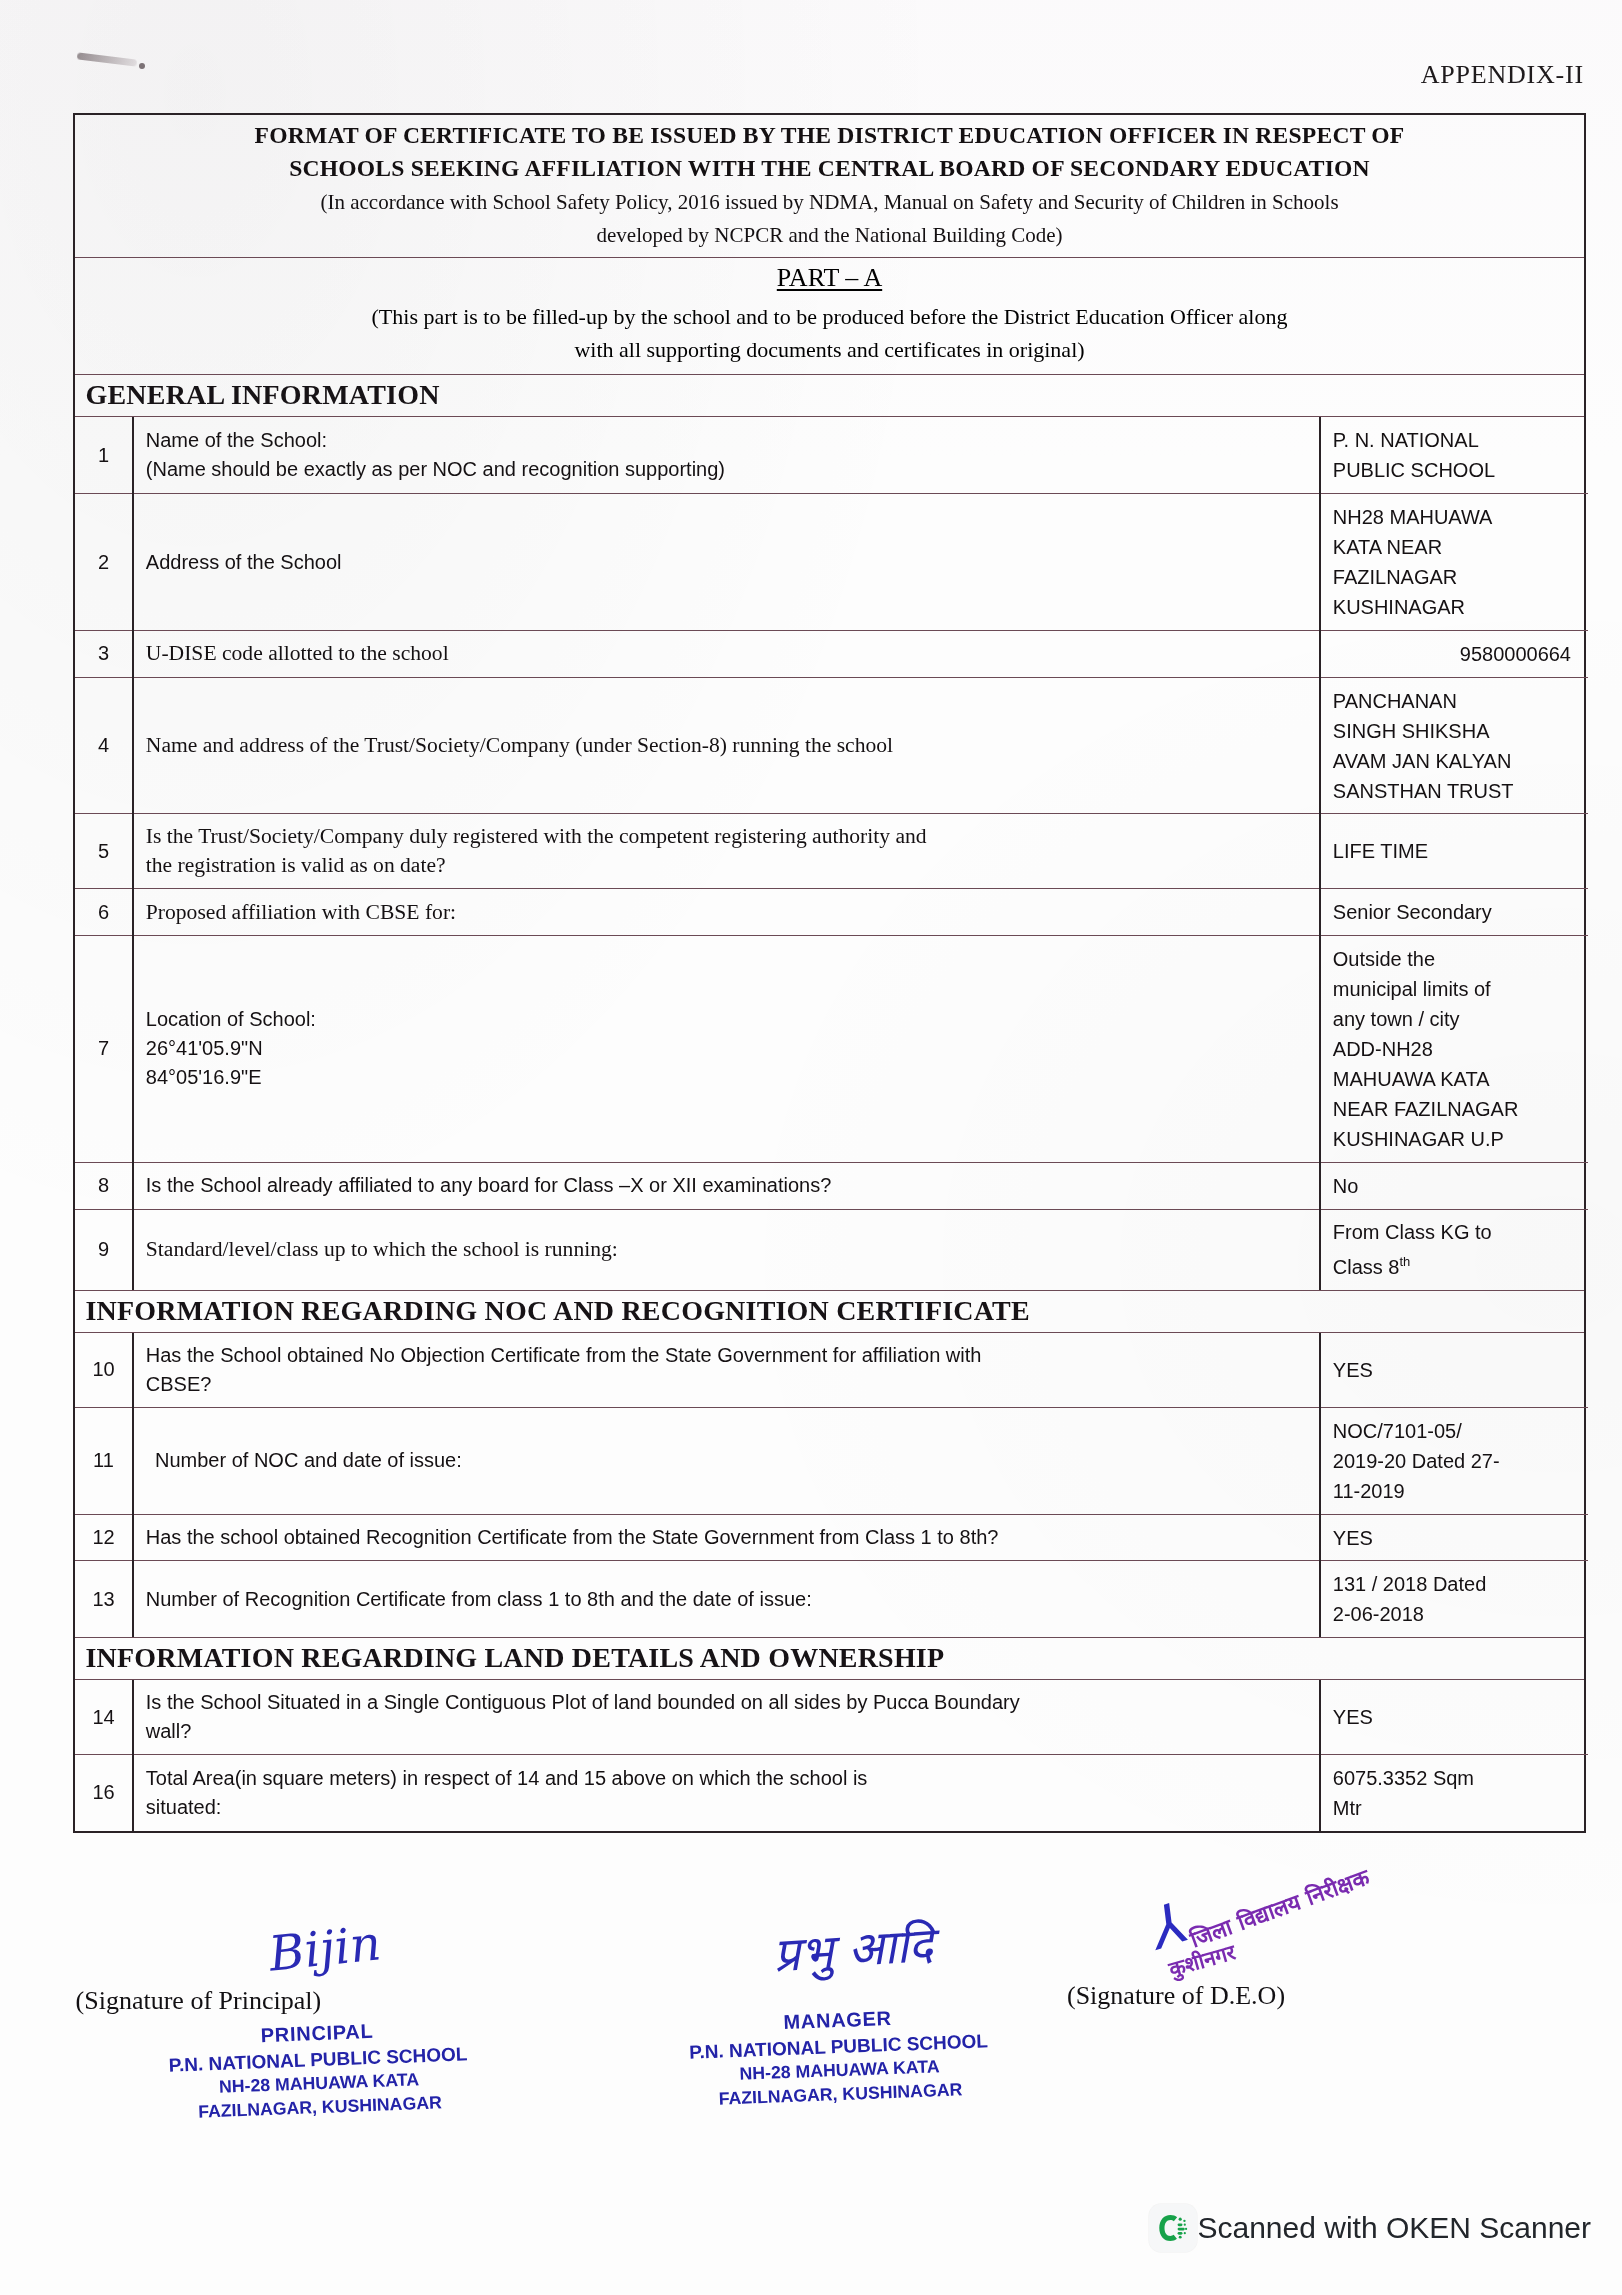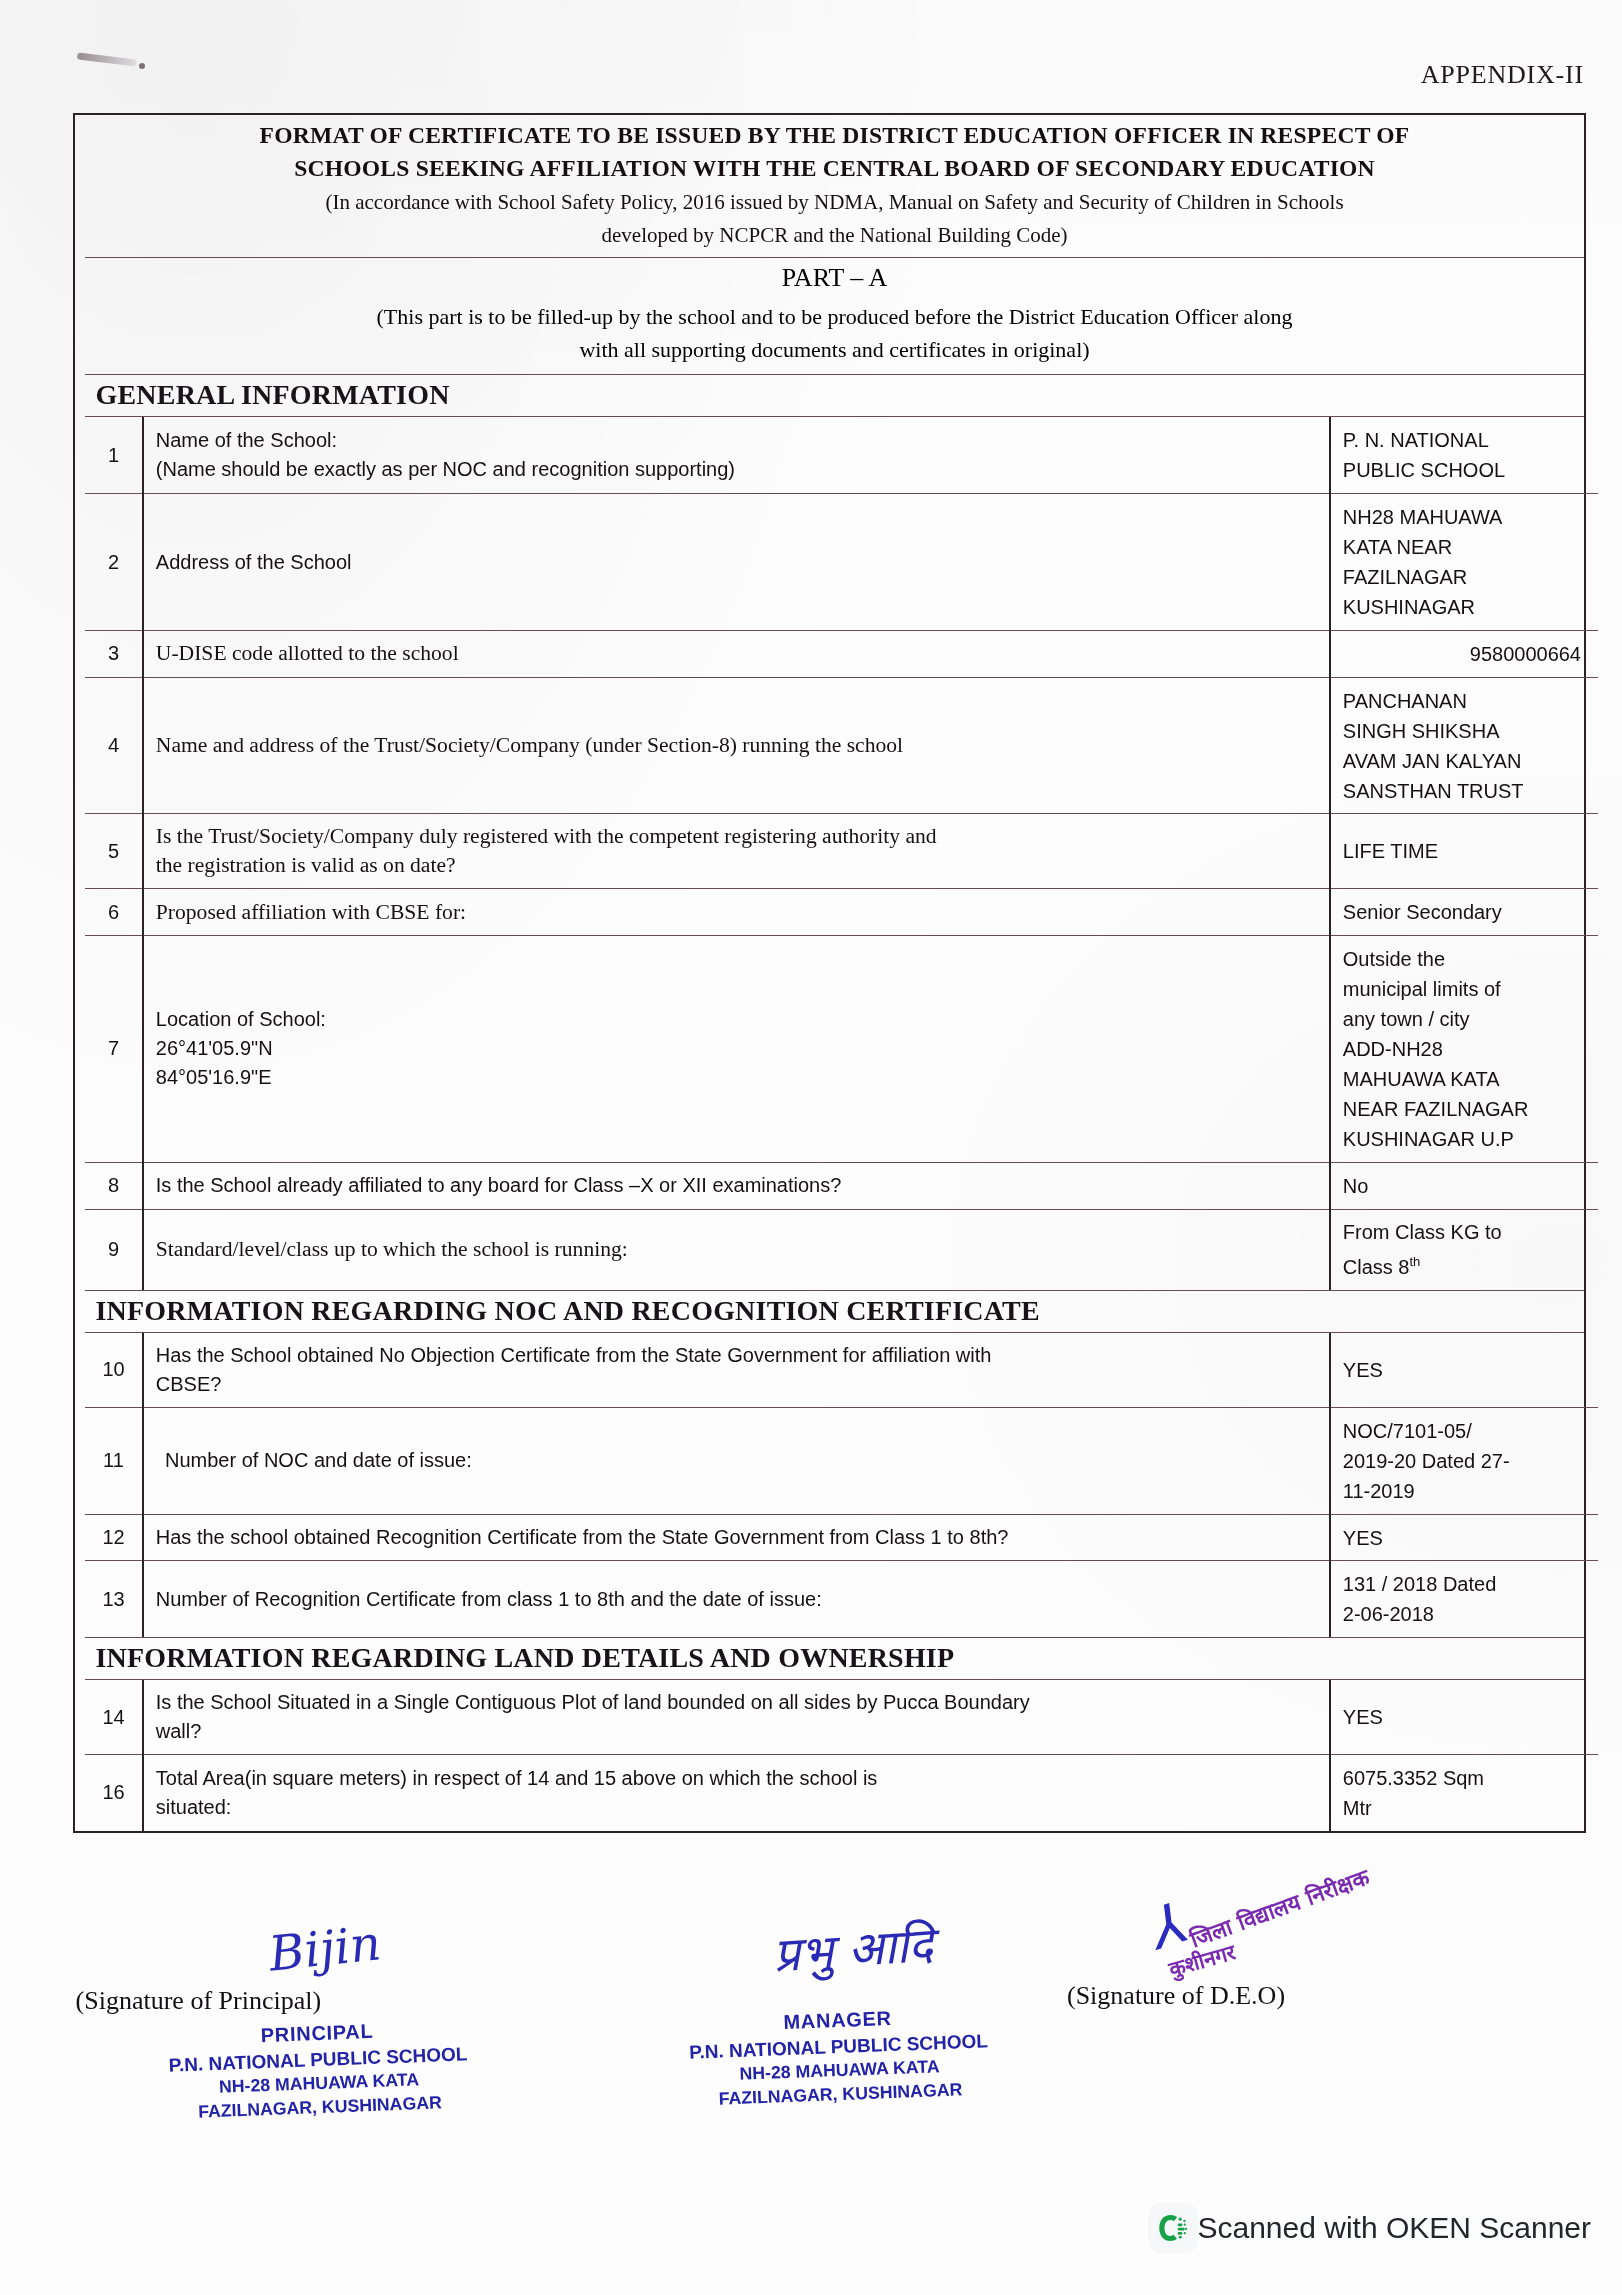--- a/index.html
+++ b/index.html
@@ -62,21 +62,20 @@
 
   
   .doc {
     position: absolute;
     left: 73px;
     top: 113px;
     width: 1513px;
     border: 2px solid #2a2226;
     box-sizing: border-box;
     background: transparent;
-    padding-left: 10px;
   }
 
   .band {
     border-bottom: 1.3px solid #6b4a55;
     padding: 3.9px 9.2px 6.5px 9.2px;
     box-sizing: border-box;
   }
 
   .title-block {
     text-align: center;
@@ -94,20 +93,21 @@
     margin-top: 2.6px;
   }
 
   .part-a {
     text-align: center;
     font-size: 26px;
     line-height: 35px;
     padding: 2.6px 0 1.3px 0;
   }
   .part-a span {
+    text-decoration: underline;
     text-underline-offset: 3.3px;
   }
 
   .subtitle {
     text-align: center;
     font-size: 22px;
     line-height: 33px;
     padding: 3.9px 19.6px 7.9px 19.6px;
   }
 

